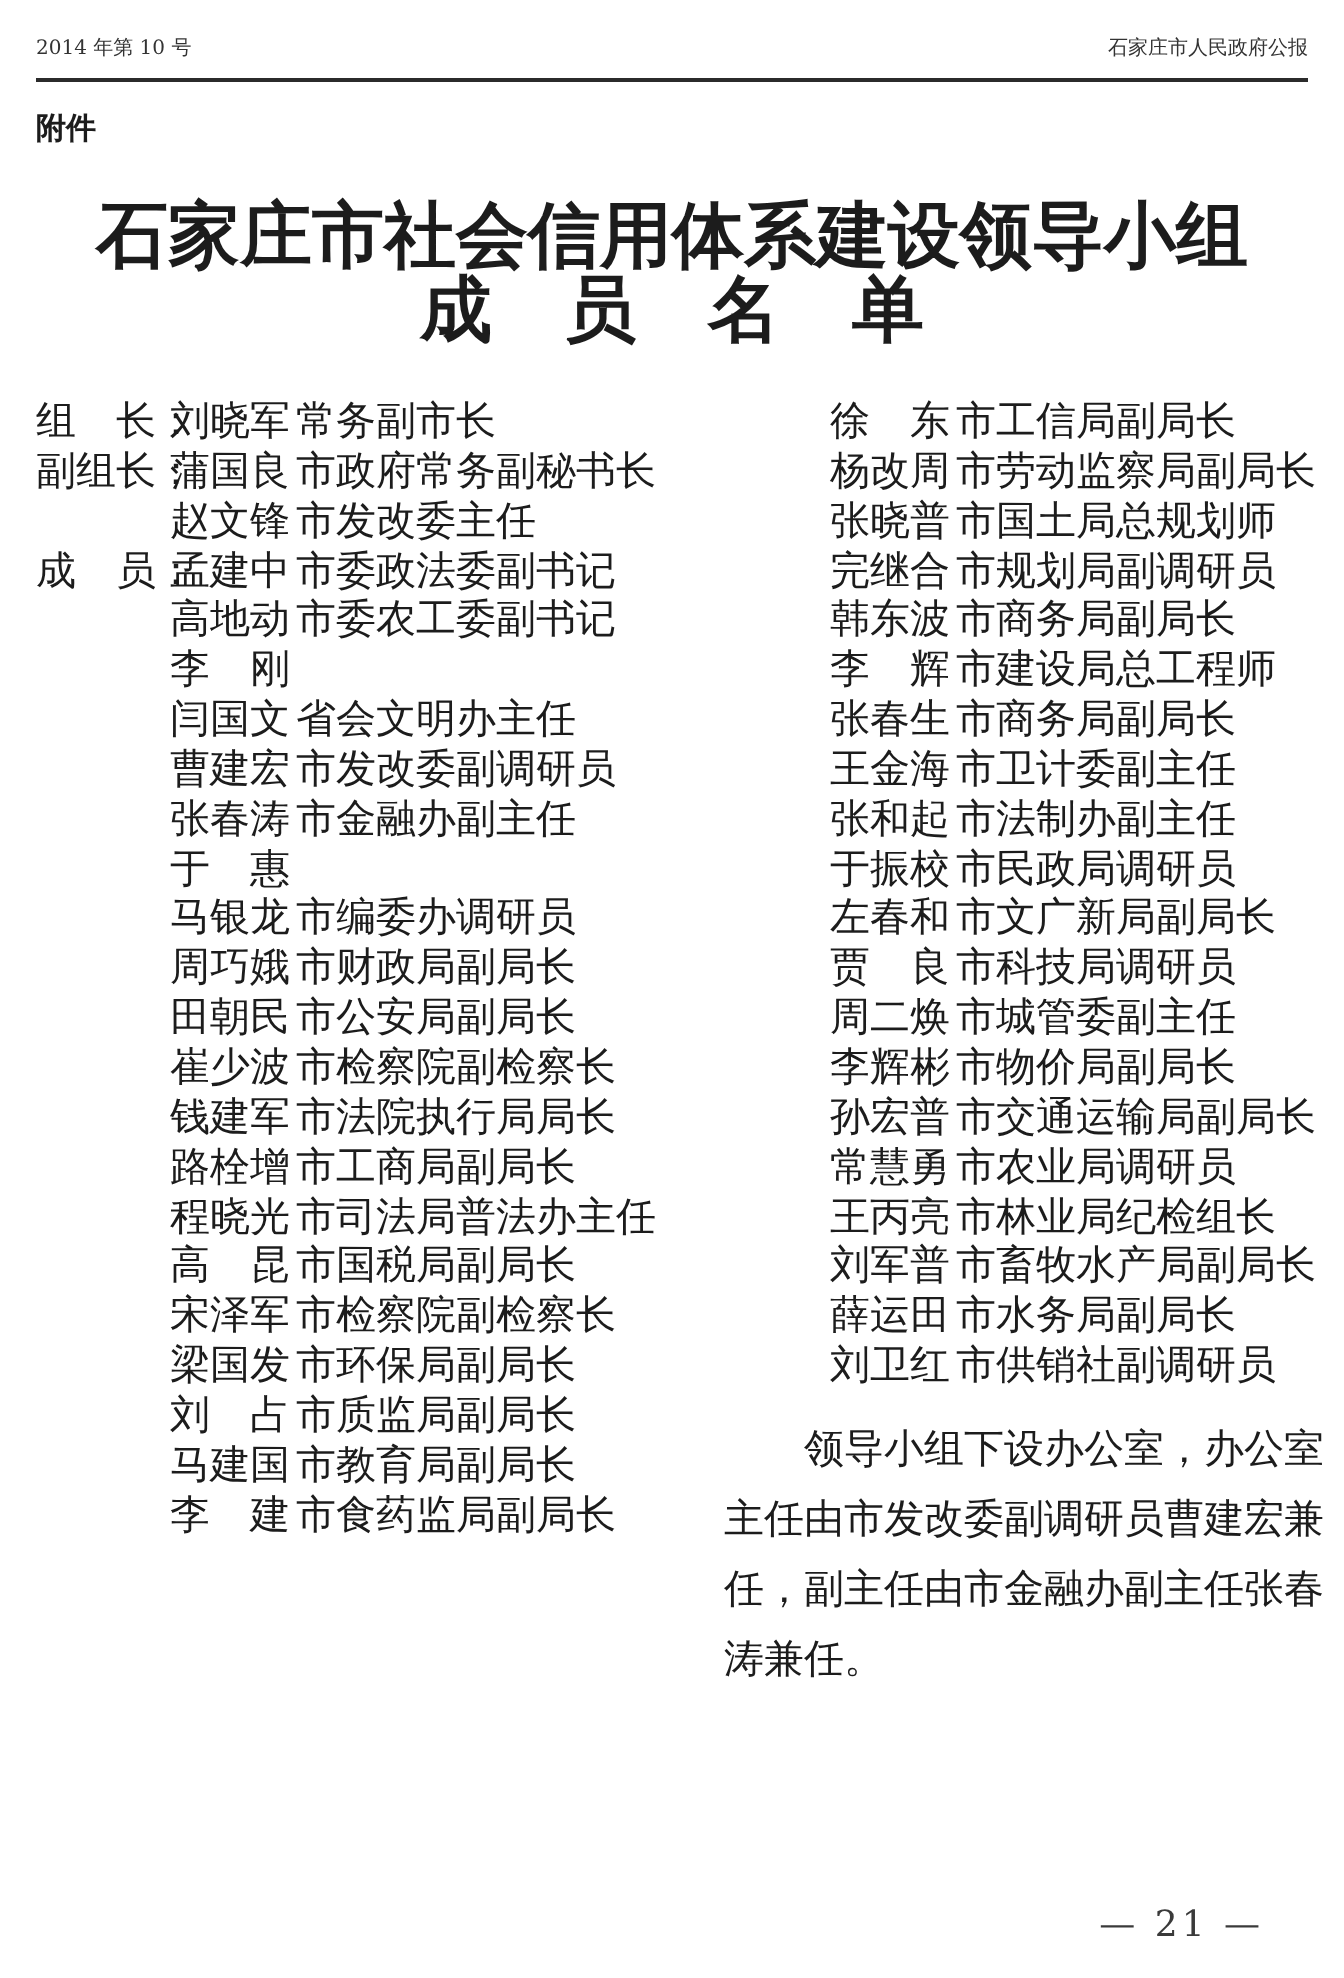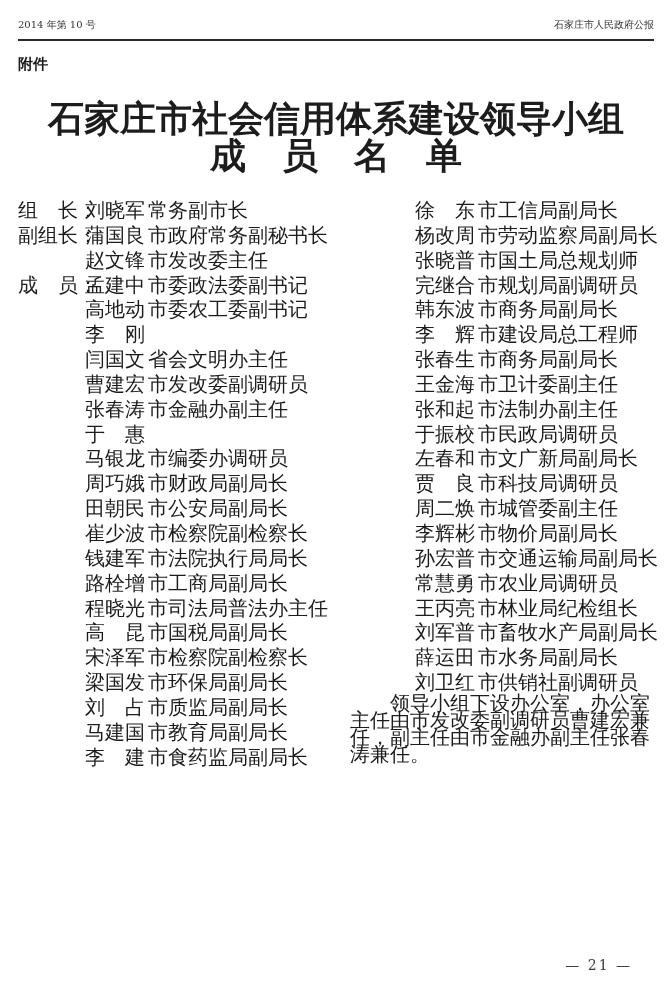--- a/index.html
+++ b/index.html
@@ -55,29 +55,29 @@
     white-space: nowrap;
     display: flex;
   }
   .role  { display: inline-block; width: 67px;  flex: 0 0 67px; }
   .col-right .role { width: 65px; flex: 0 0 65px; }
   .name  { display: inline-block; width: 48px;  flex: 0 0 48px; margin-right: 15px; }
   .mtitle { display: inline-block; }
   .closing {
     width: 300px;
     text-indent: 2em;
-    line-height: 17px;
+    line-height: 35px;
     text-align: justify;
-    margin: 0;
+    margin: 12px;
   }
   .page-number {
     position: absolute;
     right: 40px;
     bottom: 16px;
-    font-size: 14px;
+    font-size: 18px;
     color: #3a3a3a;
     letter-spacing: 2px;
   }
 </style>
 </head>
 <body>
 
 <div class="page">
 
   <div class="header">

